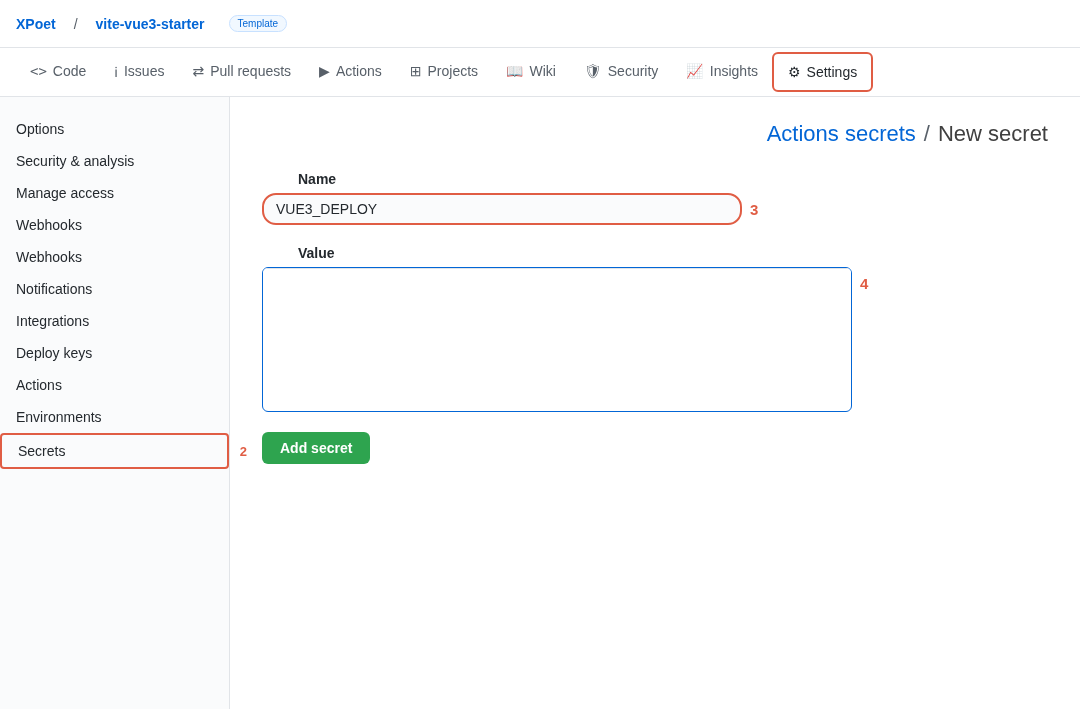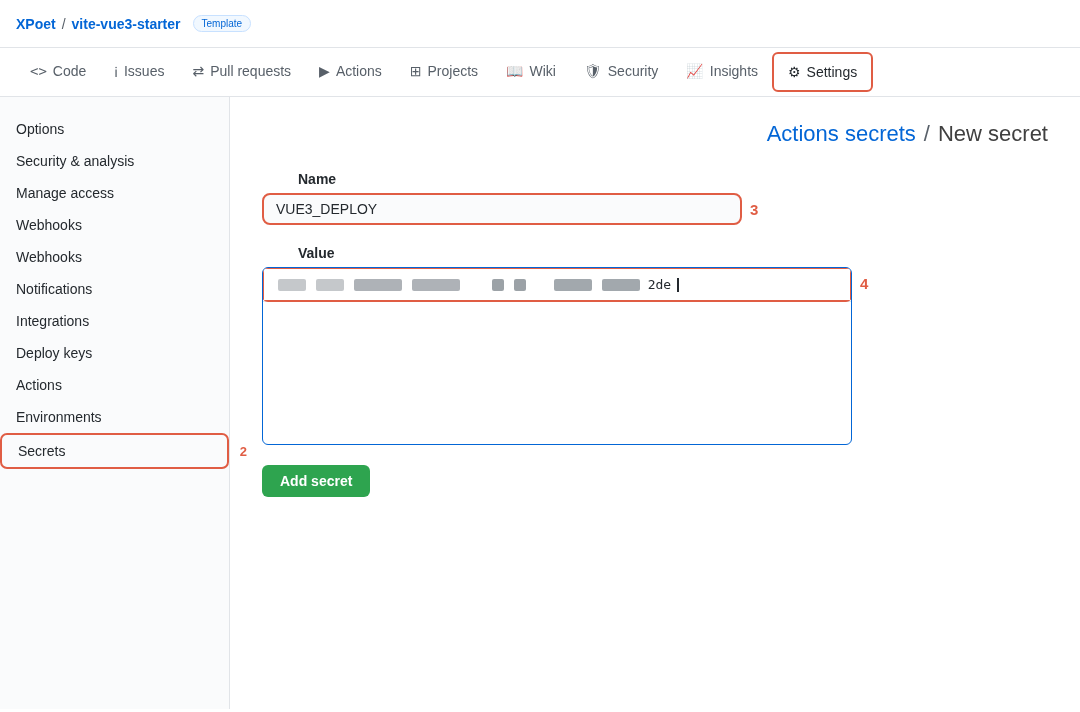--- a/index.html
+++ b/index.html
@@ -1,20 +1,20 @@
 <!DOCTYPE html>
 <html><head>
   <meta charset="utf-8">
   <style>
     * { box-sizing: border-box; margin: 0; padding: 0; }
     body { font-family: -apple-system, BlinkMacSystemFont, "Segoe UI", Helvetica, Arial, sans-serif; font-size: 14px; color: #24292e; background: #fff; }
 
     
     .top-bar { display: flex; align-items: center; padding: 8px 16px; border-bottom: 1px solid #e1e4e8; background: #fff; height: 48px; }
-    .repo-info { display: flex; align-items: center; gap: 4px; font-size: 14px; margin-right: 24px; }
+    .repo-info { display: flex; align-items: center; gap: 16px; font-size: 14px; margin-right: 24px; }
     .repo-org { color: #0366d6; font-weight: 600; cursor: pointer; }
     .repo-slash { color: #586069; margin: 0 2px; }
     .repo-name { color: #0366d6; font-weight: 600; cursor: pointer; }
     .template-badge { background: #f1f8ff; border: 1px solid #c8e1ff; color: #0366d6; border-radius: 20px; padding: 2px 8px; font-size: 10px; margin-left: 8px; }
 
     
     .nav-tabs { display: flex; align-items: center; gap: 0; border-bottom: 1px solid #e1e4e8; padding: 0 16px; background: #fff; overflow-x: auto; }
     .nav-tab { display: flex; align-items: center; gap: 6px; padding: 10px 14px; font-size: 14px; color: #586069; cursor: pointer; border-bottom: 2px solid transparent; text-decoration: none; white-space: nowrap; }
     .nav-tab.settings-tab { border: 2px solid #e05d44; border-radius: 6px; color: #24292e; font-weight: 500; margin-bottom: -1px; }
 
@@ -31,21 +31,21 @@
 
     
     .breadcrumb { display: flex; align-items: center; gap: 8px; margin-bottom: 24px; font-size: 22px; font-weight: 400; justify-content: flex-end; }
     .breadcrumb-link { color: #0366d6; cursor: pointer; text-decoration: none; }
     .breadcrumb-sep { color: #586069; font-size: 22px; }
     .breadcrumb-current { color: #404040; }
 
     
     .form-group { margin-bottom: 20px; }
     .form-label { display: block; font-weight: 600; font-size: 14px; margin-bottom: 6px; color: #24292e; margin-left: 36px; }
-    .form-input { width: 100%; max-width: 480px; padding: 6px 12px; font-size: 14px; border: 1px solid #e1e4e8; border-radius: 8px; outline: none; color: #24292e; background: #fafbfc; }
+    .form-input { width: 100%; max-width: 480px; padding: 6px 12px; font-size: 14px; border: 1px solid #e1e4e8; border-radius: 14px; outline: none; color: #24292e; background: #fafbfc; }
     .form-input.highlighted { border: 2px solid #e05d44; }
     .value-first-line { display: flex; align-items: center; padding: 8px 12px; background: #fff; border-bottom: none; gap: 6px; font-family: monospace; font-size: 13px; }
     .value-rest { width: 100%; min-height: 140px; border: none; border-top: 1px solid #e1e4e8; outline: none; padding: 8px 12px; font-family: monospace; font-size: 13px; resize: none; background: #fff; }
 
     
     .blur-block { display: inline-block; background: #8b9298; height: 12px; border-radius: 2px; margin: 0 2px; }
     .cursor-line { display: inline-block; width: 2px; height: 14px; background: #24292e; vertical-align: middle; }
 
     
     .btn-add { background: #2ea44f; color: #fff; border: none; border-radius: 6px; padding: 8px 18px; font-size: 14px; font-weight: 600; cursor: pointer; }
@@ -117,21 +117,21 @@
     <a class="sidebar-item">Security &amp; analysis</a>
     <a class="sidebar-item">Manage access</a>
     <a class="sidebar-item">Webhooks</a>
     <a class="sidebar-item">Webhooks</a>
     <a class="sidebar-item">Notifications</a>
     <a class="sidebar-item">Integrations</a>
     <a class="sidebar-item">Deploy keys</a>
     <a class="sidebar-item">Actions</a>
     <a class="sidebar-item">Environments</a>
     <div style="position:relative; display:flex; align-items:center;">
-      <a class="sidebar-item secrets-active" style="flex:1;border-radius:7px;">Secrets</a>
+      <a class="sidebar-item secrets-active" style="flex:1;">Secrets</a>
       <span class="annotation" style="position:absolute; right:-18px; font-size:13px;">2</span>
     </div>
   </div>
 
   <div class="main-content">
 
     
     <div class="breadcrumb">
       <a class="breadcrumb-link">Actions secrets</a>
       <span class="breadcrumb-sep">/</span>
@@ -146,36 +146,20 @@
         <span class="annotation">3</span>
       </div>
     </div>
 
     
     <div class="form-group">
       <label class="form-label">Value</label>
       <div class="value-row">
         <div style="position:relative; max-width:590px; width:100%; border:1px solid #0366d6; border-radius:6px; overflow:hidden;">
           
-          <div style="border:2px solid #e05d44; border-radius:6px; margin:-1px; position:relative;">
-            <div class="value-first-line">
-              <span class="blur-block" style="width:28px; opacity:0.5;"></span>
-              <span class="blur-block" style="width:28px; opacity:0.5;"></span>
-              <span class="blur-block" style="width:48px; opacity:0.7;"></span>
-              <span class="blur-block" style="width:48px; opacity:0.7;"></span>
-              <span style="margin:0 4px;">&nbsp;</span>
-              <span class="blur-block" style="width:12px; opacity:0.85;"></span>
-              <span class="blur-block" style="width:12px; opacity:0.85;"></span>
-              <span style="margin:0 2px;">&nbsp;</span>
-              <span class="blur-block" style="width:38px; opacity:0.8;"></span>
-              <span class="blur-block" style="width:38px; opacity:0.8;"></span>
-              <span style="font-family:monospace; font-size:13px;">2de</span>
-              <span class="cursor-line"></span>
-            </div>
-          </div>
           
           <textarea class="value-rest" style="border-top: 1px solid rgb(225, 228, 232); border-radius: 0px 0px 6px 6px;"></textarea>
         </div>
         <span class="annotation" style="margin-top:8px;">4</span>
       </div>
     </div>
 
     
     <button class="btn-add">Add secret</button>
 

